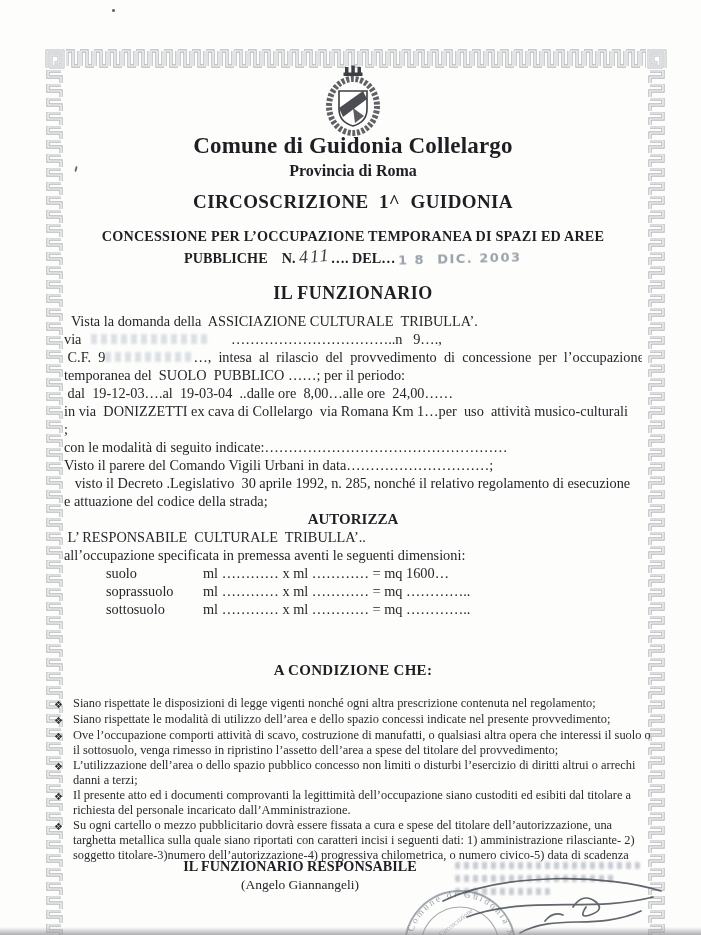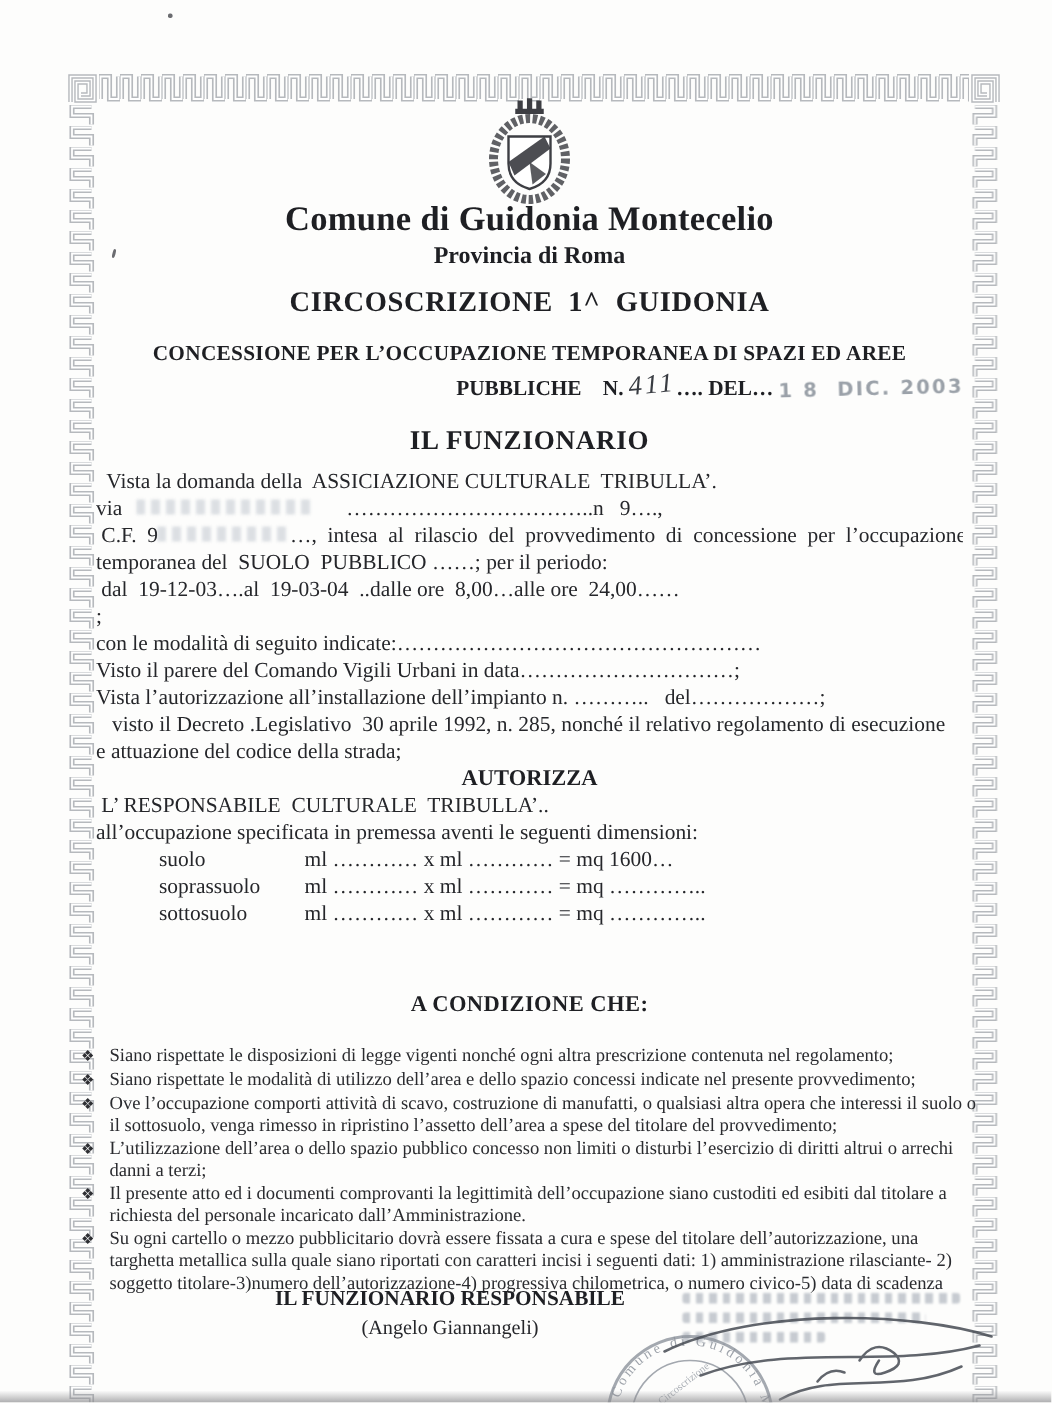--- a/index.html
+++ b/index.html
@@ -12,21 +12,21 @@
   .abs{position:absolute;}
   .center{text-align:center;}
   .b{font-weight:bold;color:#1e1f23;}
   .ln{white-space:pre;overflow:hidden;line-height:18.0px;font-size:14.3px;}
 
   
   .municipality{font-size:23px;letter-spacing:.2px;}
   .province{font-size:16px;}
   .district{font-size:19px;letter-spacing:.4px;}
   .conc-title{font-size:14.2px;letter-spacing:.2px;}
-  .title2row{display:flex;justify-content:flex-end;align-items:baseline;font-size:14.2px;}
+  .title2row{display:flex;justify-content:center;align-items:baseline;font-size:14.2px;}
   .title2row span{white-space:pre;}
   .hand-num{
     display:inline-block;font-style:italic;font-size:18px;font-weight:500;
     color:#393c42;letter-spacing:2px;transform:rotate(-5deg) translateY(-1px);
   }
   .stamp-date{
     display:inline-block;font-family:"DejaVu Sans",sans-serif;font-weight:bold;
     font-size:13px;color:#8a929b;opacity:.85;letter-spacing:1.5px;
     transform:rotate(-1.5deg);filter:blur(.35px);margin-left:3px;
   }
@@ -111,44 +111,44 @@
       <rect x="29.3" y="1.5" width="3.5" height="7.5"></rect>
       <rect x="35.5" y="3" width="3.5" height="6"></rect>
       <rect x="21.5" y="8.5" width="19" height="3.5"></rect>
     </g>
     <ellipse cx="31" cy="42" rx="24" ry="27" fill="none" stroke="#4a4b50" stroke-width="6" stroke-dasharray="3 1.7" opacity="0.88"></ellipse>
     <path d="M17 27 h28 v18 q0 13 -14 17 q-14 -4 -14 -17 z" fill="#ffffff" stroke="#3d3e43" stroke-width="1.6"></path>
     <path d="M17 44 L41 27 L45 35 L21 53 z" fill="#3d3e43" opacity="0.92"></path>
     <path d="M31 44 l11 8 -9 7 z" fill="#3d3e43" opacity="0.85"></path>
   </svg>
 
-  <div class="abs center b municipality" style="left:64px;top:133px;width:578px;">Comune di Guidonia Montecelio</div>
+  <div class="abs center b municipality" style="left:64px;top:133px;width:578px;">Comune di Guidonia Collelargo</div>
   <div class="abs center b province" style="left:64px;top:162px;width:578px;">Provincia di Roma</div>
   <div class="abs center b district ln" style="left:64px;top:193px;width:578px;">CIRCOSCRIZIONE  1^  GUIDONIA</div>
   <div class="abs center b conc-title" style="left:64px;top:228px;width:578px;">CONCESSIONE PER L’OCCUPAZIONE TEMPORANEA DI SPAZI ED AREE</div>
 
   <div class="abs title2row b" style="left:64px;top:247px;width:578px;">
     <span>PUBBLICHE    N. </span>
     <span class="hand-num">411</span>
     <span>…. DEL…</span>
     <span class="stamp-date">1 8  DIC. 2003</span>
   </div>
 
   <div class="abs center b role-heading" style="left:64px;top:283px;width:578px;">IL FUNZIONARIO</div>
 
   <div class="abs textblock">
     <div class="ln">  Vista la domanda della  ASSICIAZIONE CULTURALE  TRIBULLA’.</div>
     <div class="ln"><span>via</span><span class="faded-ill ill-via"></span><span>      ……………………………..n   9….,</span></div>
     <div class="ln"><span> C.F.  9</span><span class="faded-ill ill-cf"></span><span>…,  intesa  al  rilascio  del  provvedimento  di  concessione  per  l’occupazione</span></div>
     <div class="ln">temporanea del  SUOLO  PUBBLICO ……; per il periodo:</div>
     <div class="ln"> dal  19-12-03….al  19-03-04  ..dalle ore  8,00…alle ore  24,00……</div>
+    <div class="ln">in via  DONIZZETTI ex cava di Collelargo  via Romana Km 1…per  uso  attività musico-culturali</div>
     <div class="ln">;</div>
     <div class="ln">con le modalità di seguito indicate:……………………………………………</div>
     <div class="ln">Visto il parere del Comando Vigili Urbani in data…………………………;</div>
-    <div class="ln">Vista l’autorizzazione all’installazione dell’impianto n. ………..   del………………;</div>
     <div class="ln">   visto il Decreto .Legislativo  30 aprile 1992, n. 285, nonché il relativo regolamento di esecuzione</div>
     <div class="ln">e attuazione del codice della strada;</div>
 
     <div class="ln center b auth-head">AUTORIZZA</div>
     <div class="ln"> L’ RESPONSABILE  CULTURALE  TRIBULLA’..</div>
     <div class="ln">all’occupazione specificata in premessa aventi le seguenti dimensioni:</div>
 
     <div class="dim-row">
       <span class="dim-label">suolo</span>
       <span class="dim-formula">ml ………… x ml ………… = mq 1600…</span>

